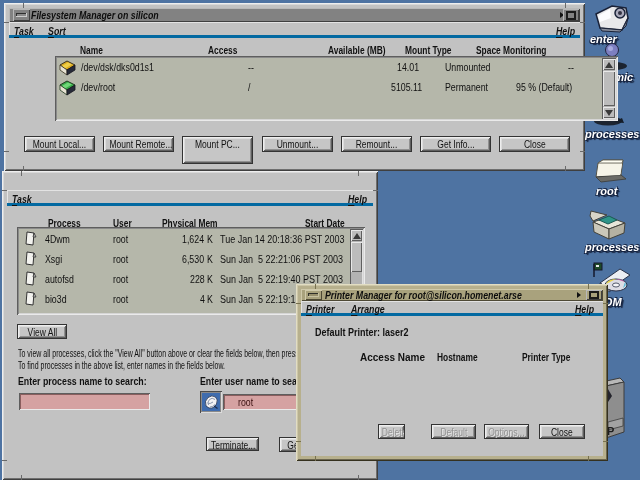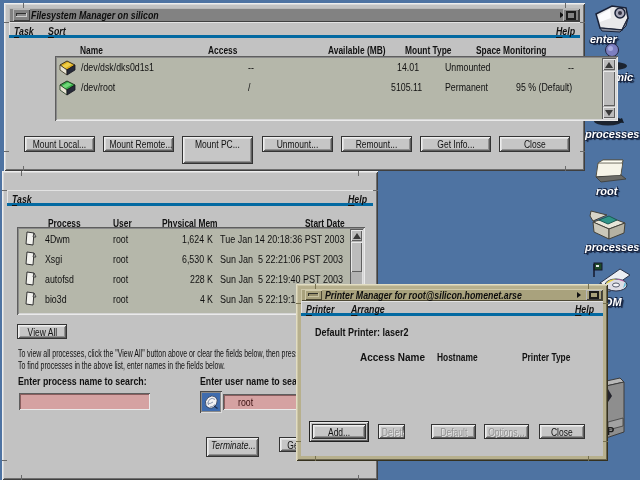--- a/index.html
+++ b/index.html
@@ -267,21 +267,21 @@
     <svg class="ab" style="left:2px;top:2px;" width="18" height="18" viewBox="0 0 18 18">
       <rect x="0" y="0" width="18" height="18" fill="#3f6cae"></rect>
       <path d="M4,13 Q2,8 6,4.5 Q10,1.5 13.5,4 Q16.5,6.5 14.5,11 Q12,16 7,15 Z" fill="#f2f2f4" stroke="#1c2c4c" stroke-width="0.8"></path>
       <path d="M6.5,12 Q5,9 7.5,6.5 Q10,4 13,6.5 M5.5,10 Q8,11.5 11,9 M8,14 Q11,14 13,11.5" fill="none" stroke="#8a96ae" stroke-width="1"></path>
       <path d="M12,13 L15.5,15.5" stroke="#1c2c4c" stroke-width="1.2"></path>
     </svg>
   </div>
   <div class="pinput" style="left:221px;top:223px;width:130px;height:16px;">
     <div class="txt" style="left:15px;top:3px;color:#3a1010;">root</div>
   </div>
-  <div class="btn" style="left:204px;top:266px;width:53px;height:20px;font-style:italic;"><span>Terminate...</span></div>
+  <div class="btn" style="left:204px;top:266px;width:53px;height:14px;"><span>Terminate...</span></div>
   <div class="btn" style="left:277px;top:266px;width:53px;height:15px;"><span>Get Info...</span></div>
 </div>
 
 <div class="win beige" style="left:296px;top:284px;width:312px;height:177px;">
     <div class="notchv" style="left:19px;top:0;"></div>
     <div class="notchv" style="left:292px;top:0;"></div>
     <div class="notchv" style="left:19px;bottom:0;"></div>
     <div class="notchv" style="left:292px;bottom:0;"></div>
     <div class="notchh" style="top:19px;left:0;"></div>
     <div class="notchh" style="top:19px;right:0;"></div>
@@ -300,20 +300,17 @@
   <div class="ab" style="left:5px;top:32px;width:302px;height:140px;background:#c2c2c2;"></div>
   <div class="mbar" style="left:5px;top:17px;width:302px;height:15px;">
     <div class="menu" style="left:5px;top:2px;"><u>P</u>rinter</div>
     <div class="menu" style="left:50px;top:2px;"><u>A</u>rrange</div>
     <div class="menu" style="left:274px;top:2px;"><u>H</u>elp</div>
   </div>
   <div class="hdr" style="left:19px;top:43px;transform:scaleX(0.9);">Default Printer: laser2</div>
   <div class="hdr" style="left:64px;top:68px;transform:scaleX(1);">Access Name</div>
   <div class="hdr" style="left:141px;top:68px;">Hostname</div>
   <div class="hdr" style="left:226px;top:68px;">Printer Type</div>
-  <div class="ab" style="left:13px;top:137px;width:60px;height:21px;border:1px solid #222;box-shadow:inset 1px 1px 0 #e8e8e8, inset -1px -1px 0 #5e5e5e;">
-    <div class="btn" style="left:2px;top:2px;width:54px;height:15px;"><span>Add...</span></div>
-  </div>
   <div class="btn dis" style="left:82px;top:140px;width:27px;height:15px;"><span>Delete...</span></div>
   <div class="btn dis" style="left:135px;top:140px;width:45px;height:15px;"><span>Default</span></div>
   <div class="btn dis" style="left:188px;top:140px;width:45px;height:15px;"><span>Options...</span></div>
   <div class="btn" style="left:243px;top:140px;width:46px;height:15px;"><span>Close</span></div>
 </div>
 
 </body></html>

